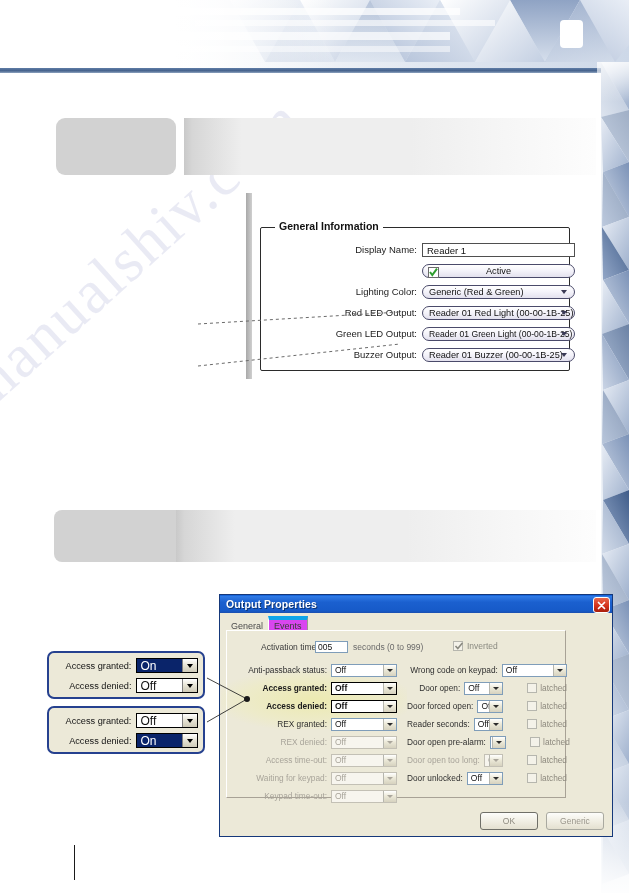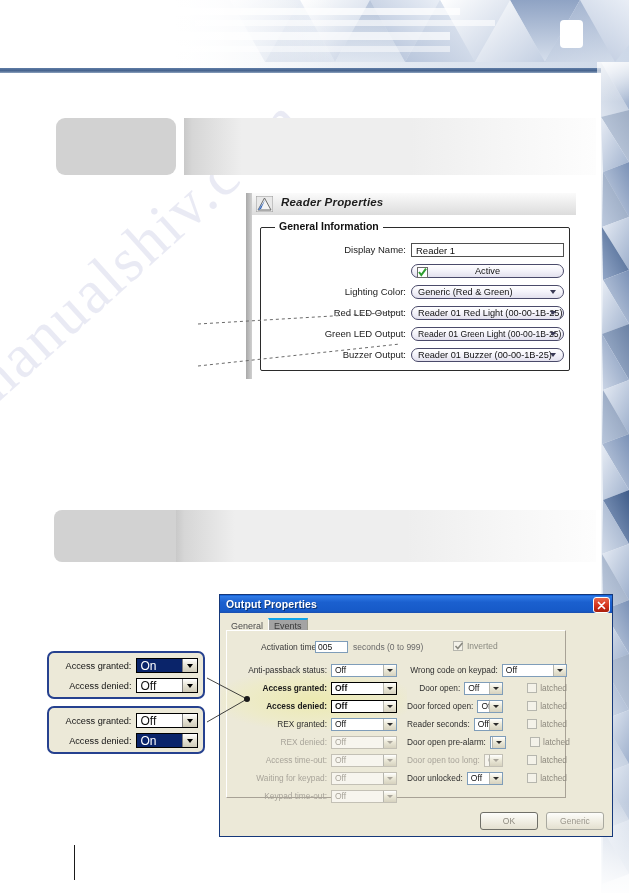--- a/index.html
+++ b/index.html
@@ -122,21 +122,21 @@
     position:absolute; left:8px; top:12px; width:308px; height:142px;
     border: 1px solid #2b2b2b;
     border-radius: 2px;
   }
   .rp-group-title {
     position:absolute; left:14px; top:-8px;
     background:#ffffff; padding:0 4px;
     font-size: 10.5px; font-weight: bold; color:#111;
   }
   .rp-field-row {
-    position:absolute; left:4px; width:308px; height:17px;
+    position:absolute; left:15px; width:308px; height:17px;
     display:flex; align-items:center;
   }
   .rp-label {
     width: 141px; text-align:right; padding-right:5px;
     font-size:9.5px; color:#1b1b1b;
   }
   .rp-textbox {
     width: 153px; height: 14px; line-height:14px;
     border: 1px solid #4f4f4f;
     background: #ffffff;
@@ -200,23 +200,23 @@
 
   .op-tabs {
     position:absolute; left:6px; top:22px;
     display:flex; align-items:flex-end; height:14px;
   }
   .op-tab {
     font-size:9px; color:#4d4d4d;
     padding: 1px 5px 0 5px;
   }
   .op-tab.active {
-    background:#a3a3a3;
+    background:#d946ef;
     border-left:1px solid #ffffff;
-    border-top:2px solid #0ea5e9;
+    border-top:4px solid #0ea5e9;
     border-right:1px solid #9a9a8c;
     color:#3a3a3a;
   }
   .op-panel {
     position:absolute; left:6px; top:35px;
     width: 340px; height: 168px;
     background:#ece9d8;
     border-top:1px solid #ffffff;
     border-left:1px solid #ffffff;
     border-right:1px solid #a8a296;
@@ -499,31 +499,20 @@
   </div>
 
   <div class="redact-row" style="left:54px; top:510px;">
     <div class="redact-chip" style="width:122px; height:52px; border-radius:8px 0 0 8px;"></div>
     <div class="redact-bar" style="width:420px; height:52px;"></div>
   </div>
 
   <div class="screenshot" id="reader-props">
     <div class="rp-shadowbar"></div>
 
-    <div class="rp-titlebar">
-      <div class="rp-title-icon">
-        <svg width="17" height="16" viewBox="0 0 17 16">
-          <rect x="0" y="0" width="17" height="16" fill="#e9e9e9" stroke="#9a9a9a" stroke-width="1"></rect>
-          <polygon points="8.5,2 15,14 2,14" fill="#f4f4f4" stroke="#6d6d6d" stroke-width="1"></polygon>
-          <polygon points="5,13 9,4 3.5,13" fill="#2f5fb0"></polygon>
-          <polygon points="2,14 6,7 4,14" fill="#4d7fd0" opacity=".8"></polygon>
-        </svg>
-      </div>
-      <div class="rp-title-text">Reader Properties</div>
-    </div>
 
     <div class="rp-body">
       <div class="rp-group">
         <div class="rp-group-title">General Information</div>
 
         <div class="rp-field-row" style="top:13px;">
           <div class="rp-label">Display Name:</div>
           <div class="rp-textbox">Reader 1</div>
         </div>
 

